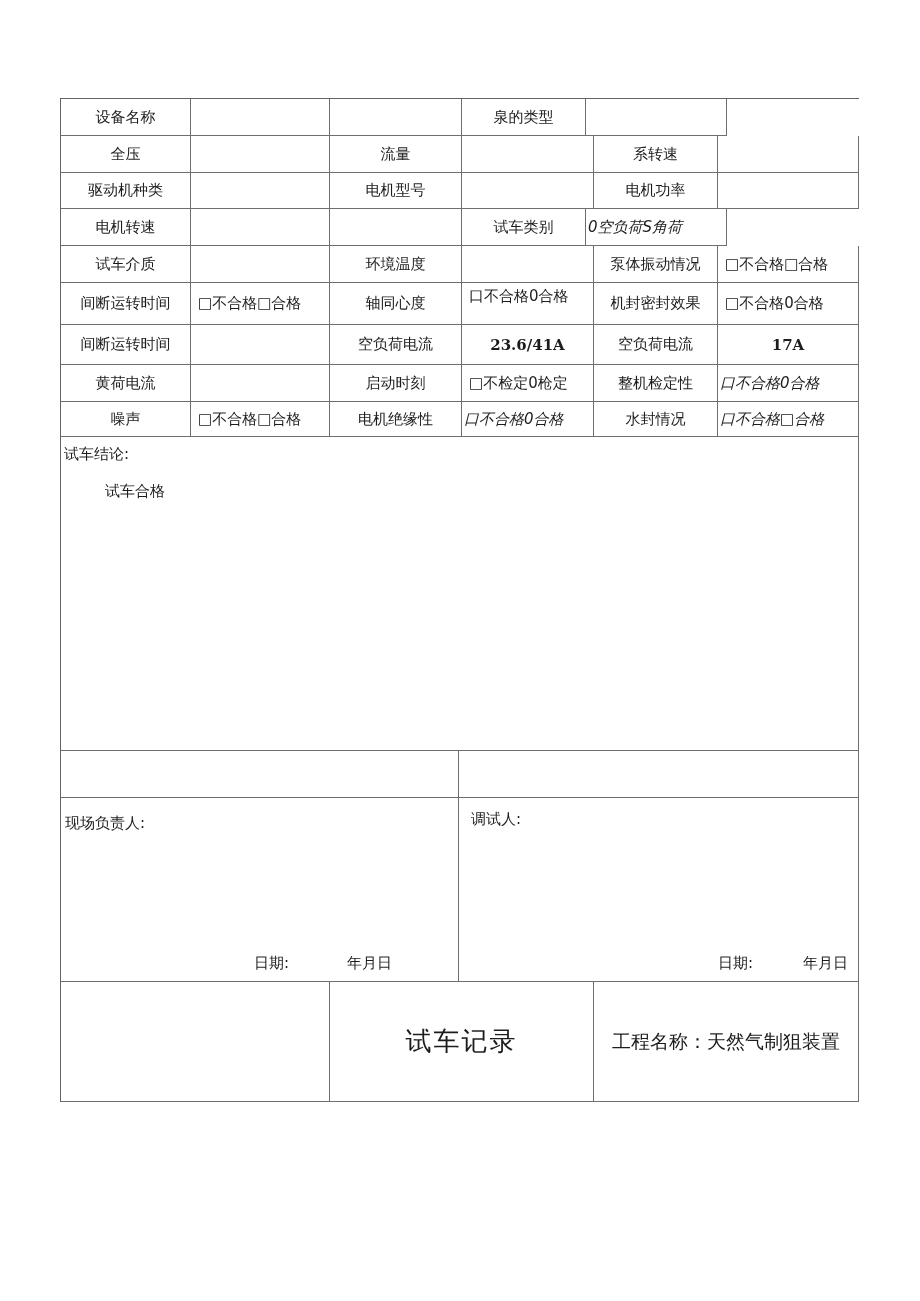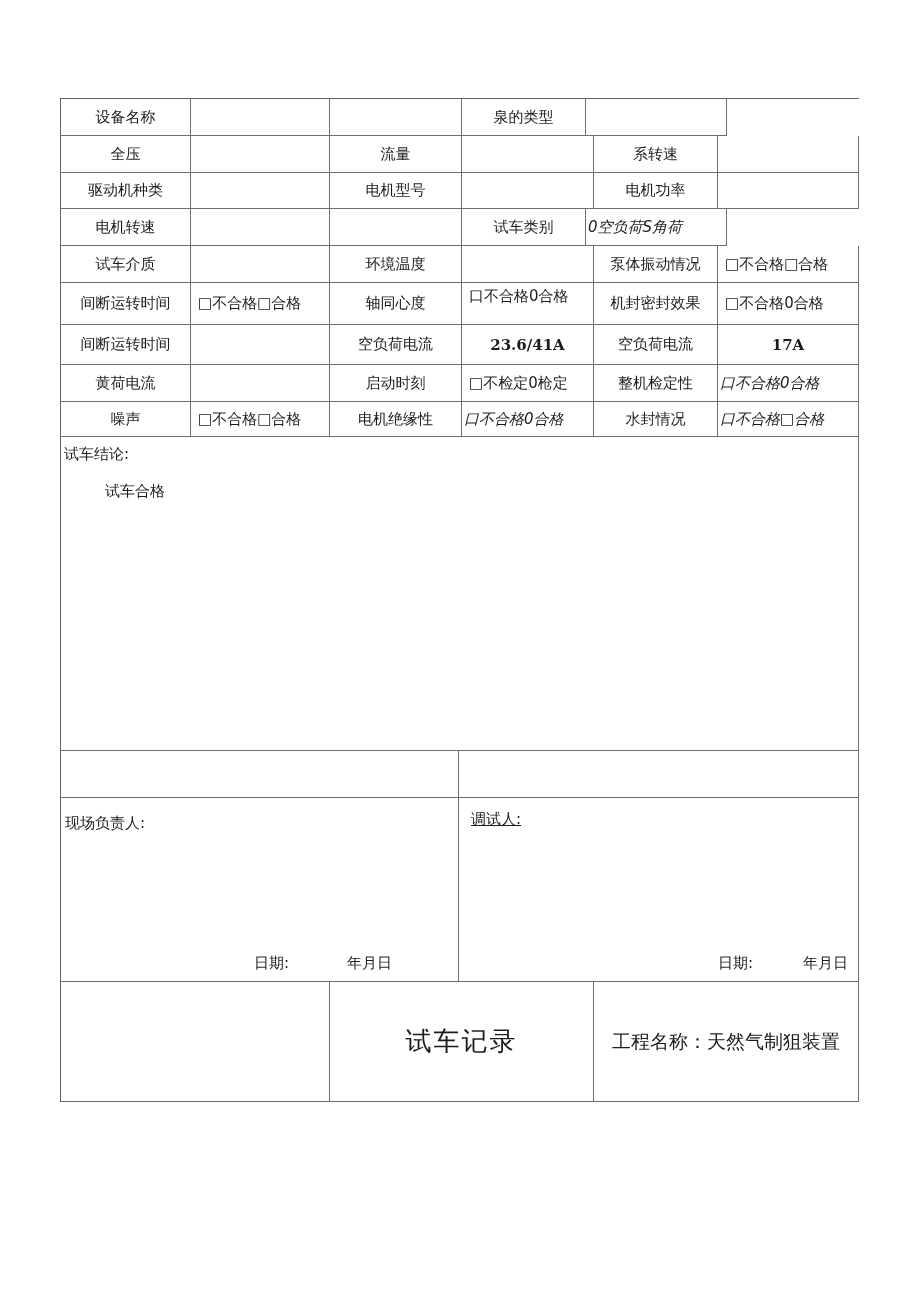--- a/index.html
+++ b/index.html
@@ -26,21 +26,21 @@
   
   .conclusion{height:314px;display:block;}
   .conclusion .c-label{padding:8px 0 0 3px;}
   .conclusion .c-value{margin:18px 0 8px 44px;}
   
   .wL{width:398px}.wR{width:400px}
   .h46{height:47px}
   
   .sig{height:184px;display:flex;flex-direction:column;align-items:stretch;justify-content:flex-start;}
   .sig .sig-label{padding:16px 0 0 4px;}
-  .sig.right .sig-label{padding:12px 0 0 12px;text-decoration:underline;}
+  .sig.right .sig-label{padding:12px 0 0 12px;}
   .sig .date-row{margin-top:auto;display:flex;justify-content:flex-end;padding-bottom:8px;}
   .sig.left .date-row{padding-right:66px;}
   .sig.right .date-row{padding-right:10px;}
   .sig .date-value{margin-left:58px;}
   .sig.right .date-value{margin-left:50px;}
   
   .f0{width:269px}.f1{width:264px}.f2{width:265px}
   .h120{height:120px}
   .title-cell{font-size:26px;letter-spacing:2px;}
   .project-cell{font-size:19px;}

